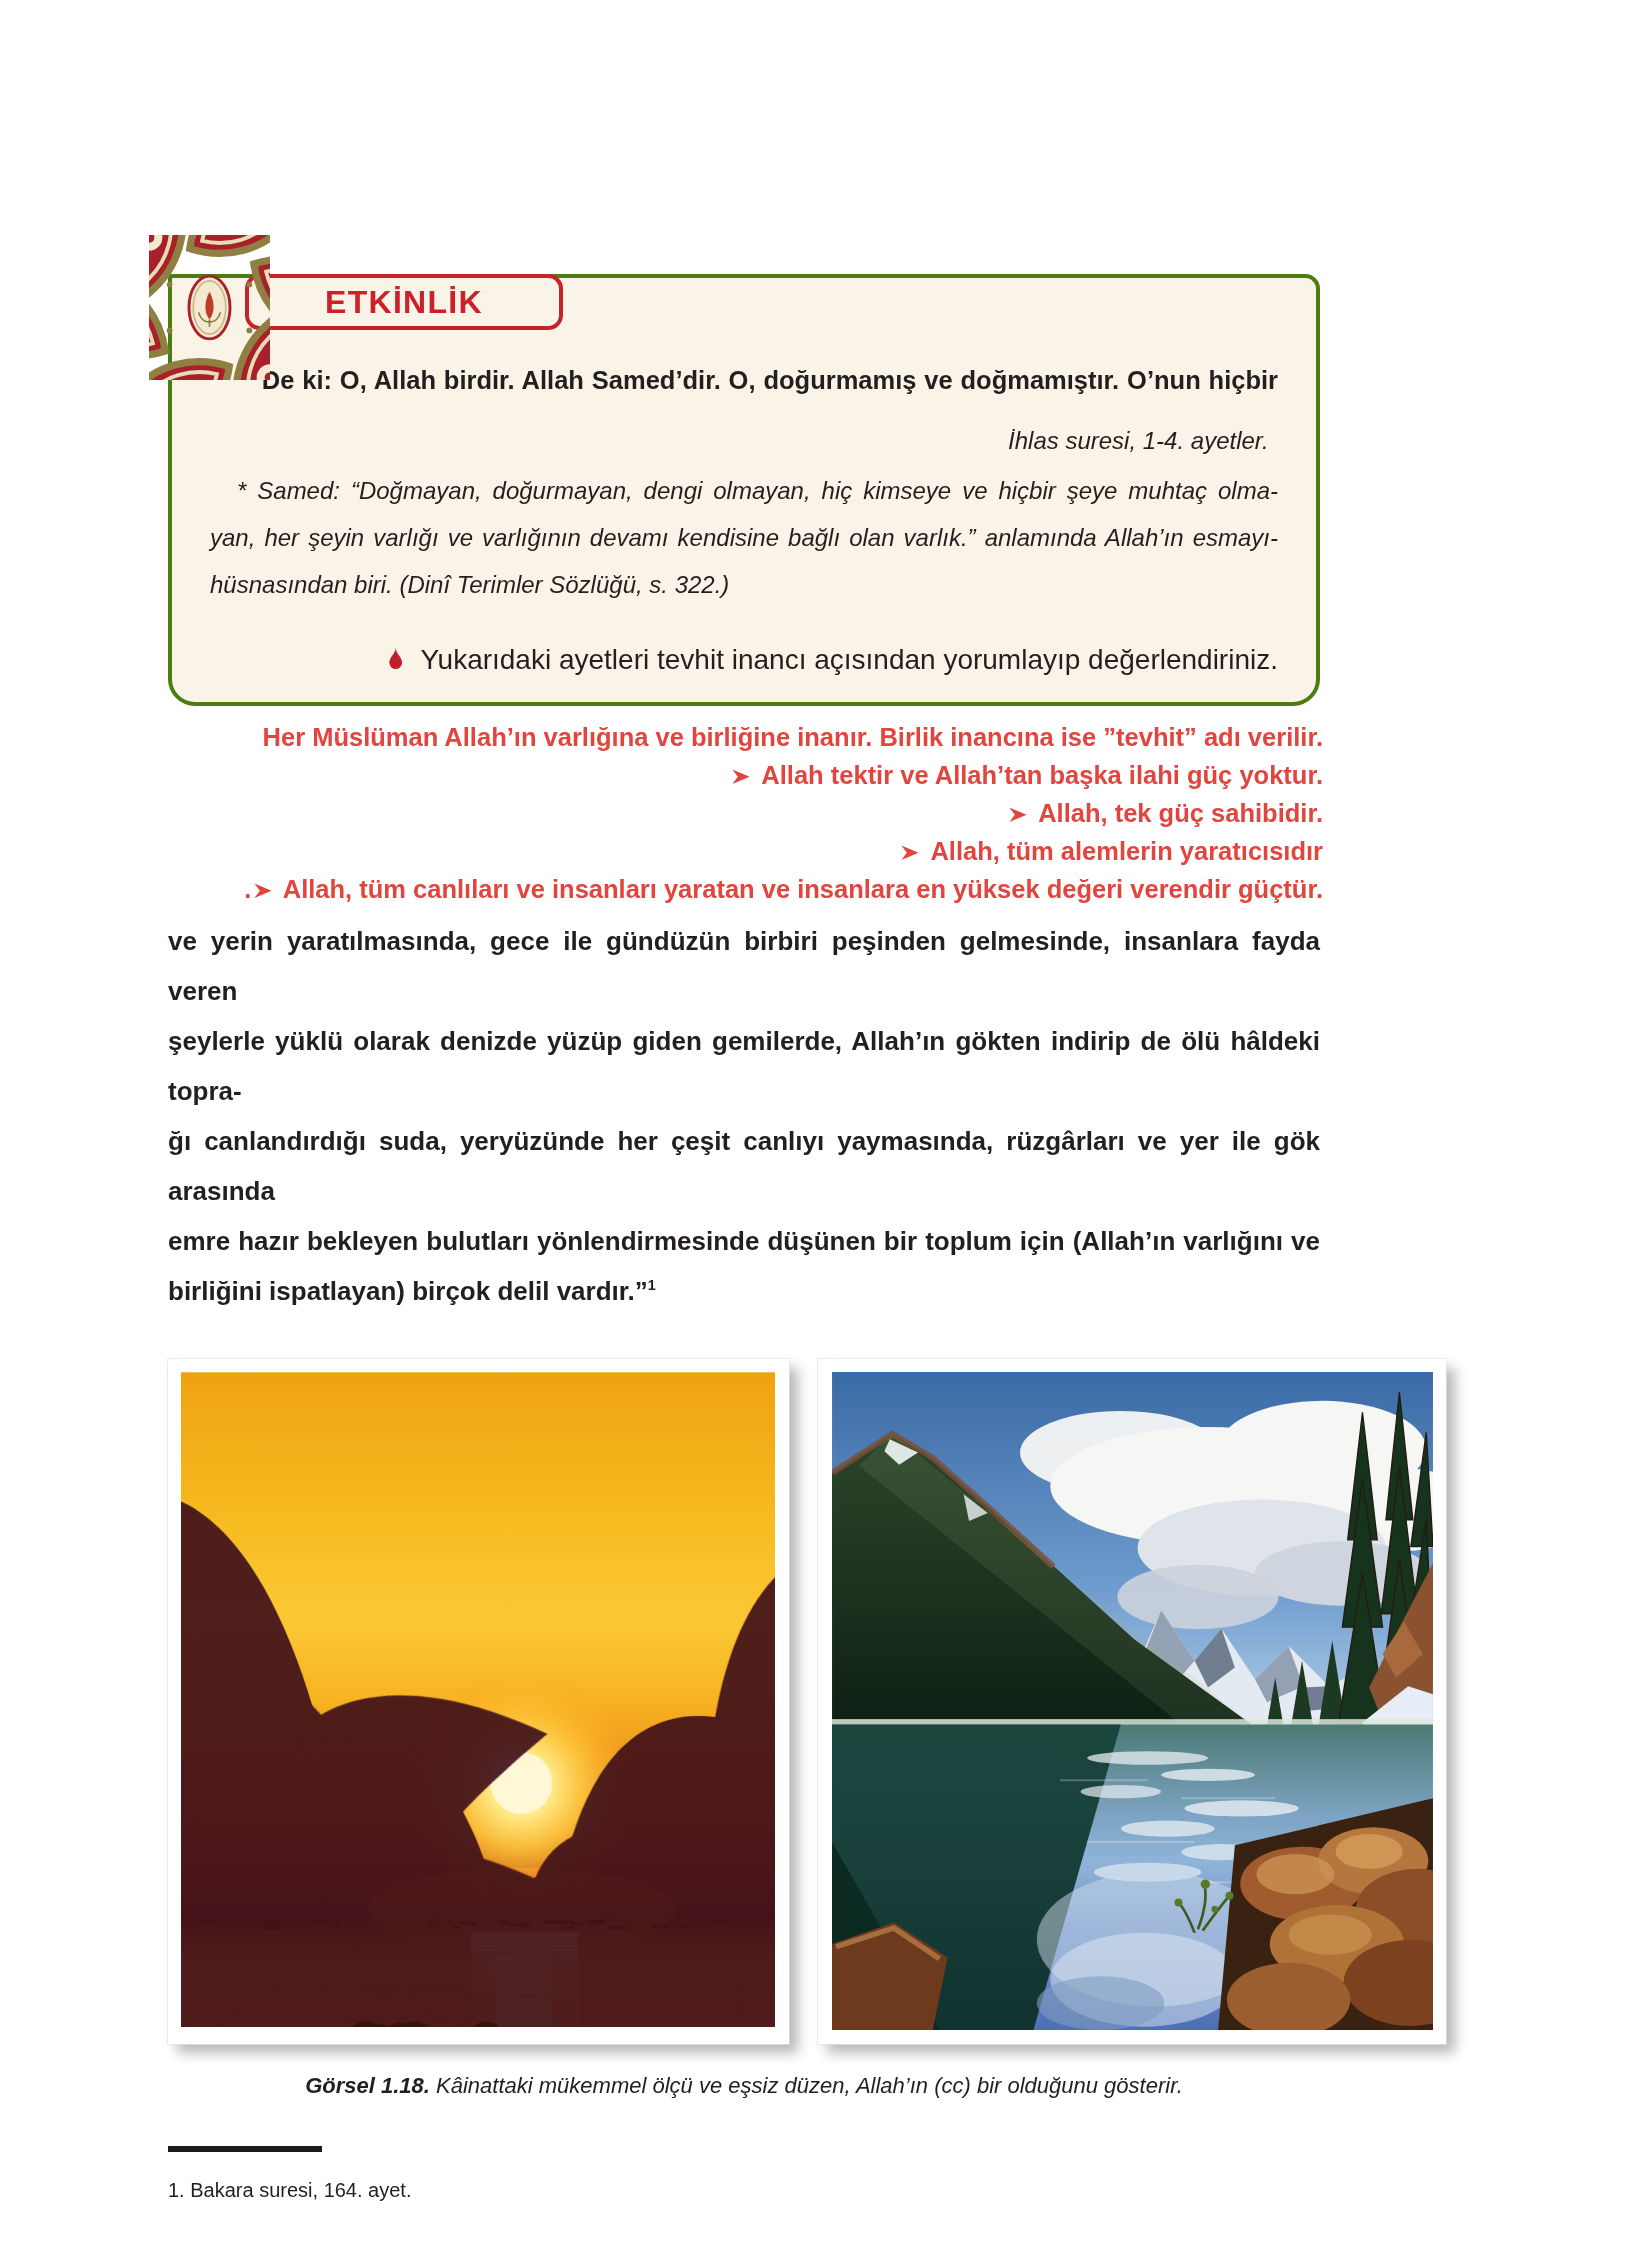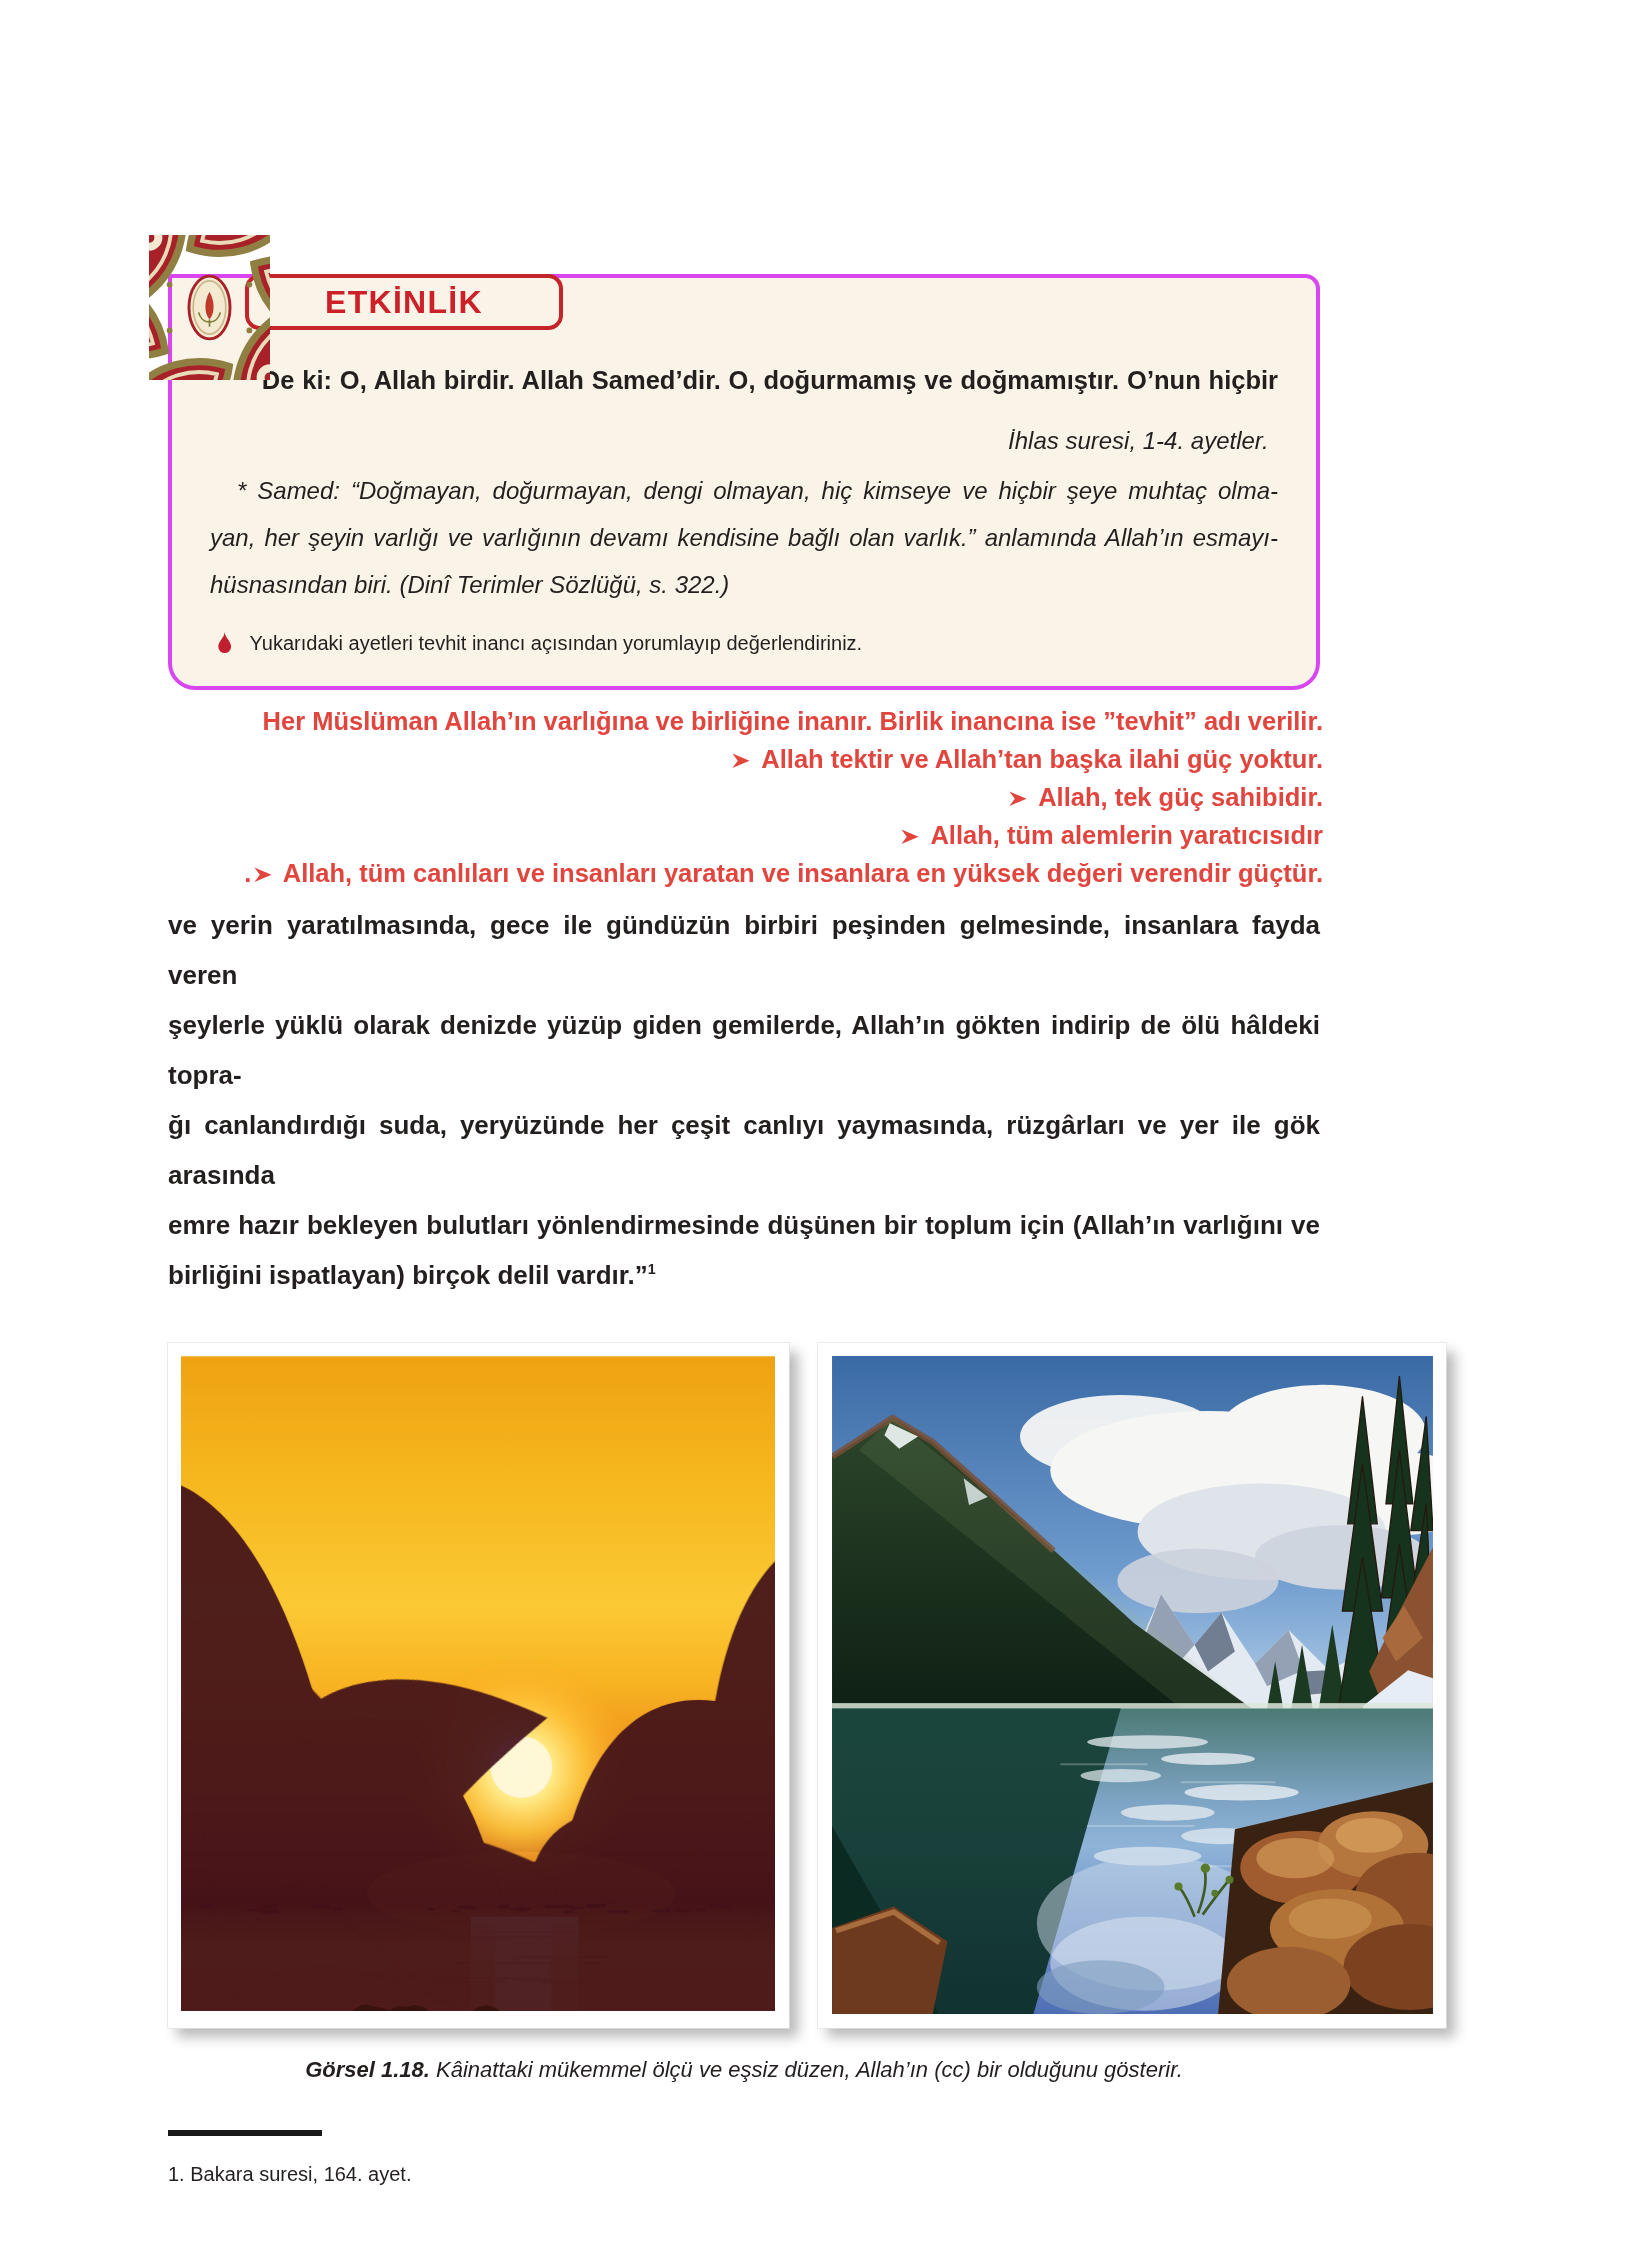--- a/index.html
+++ b/index.html
@@ -8,21 +8,21 @@
     width:1488px;height:2261px;
     background:#ffffff;
     overflow:hidden;
     color:#231f1e;
     font-family:"Liberation Sans","DejaVu Sans",sans-serif;
   }
   
   .act-wrap{position:relative;margin:274px 168px 0 168px;}
   .act-box{
     position:relative;margin-top:21.5px;
-    border:4px solid #d946ef;
+    border:4px solid #4d7c0f;
     border-radius:4px 14.8px 27px 27px;
     background:#faf4e8;
     padding:35px 38px 27px 38px;
   }
   .act-tab{
     position:absolute;left:77px;top:0;
     width:310px;height:48px;
     background:#faf4e8;
     border:4.7px solid #c5242a;
     border-radius:14.8px;
@@ -33,21 +33,21 @@
   .rosette{position:absolute;left:-19px;top:-39px;width:121px;height:145px;z-index:4;}
   .quote-line{font-size:25.5px;font-weight:bold;line-height:55px;color:#231f1e;}
   .jlast{text-align:justify;text-align-last:justify;}
   .q1{text-indent:39px;}
   .attribution{
     text-align:right;font-style:italic;font-size:24px;
     margin:17.5px 9.4px 12px 0;line-height:29.5px;
   }
   .sfoot{font-style:italic;font-size:24px;line-height:47px;}
   .sf1{text-indent:27px;}
-  .task-row{display:flex;align-items:flex-start;margin-top:20px;font-size:20px;line-height:31px;}
+  .task-row{display:flex;align-items:flex-start;margin-top:36px;font-size:28px;line-height:31px;justify-content:flex-end;}
   .drop{flex:0 0 auto;width:15.4px;height:23.5px;margin:2.7px 17.5px 0 6.7px;}
   
   .red-section{margin:12px 165px 0 165px;}
   .red-line{
     text-align:right;font-size:25.5px;font-weight:bold;
     line-height:38px;color:#e2453e;white-space:nowrap;
   }
   .arrow-ic{display:inline-block;width:20px;height:17.5px;vertical-align:-1.3px;margin-right:4px;}
   .red-prefix{margin-right:1.3px;}
   

